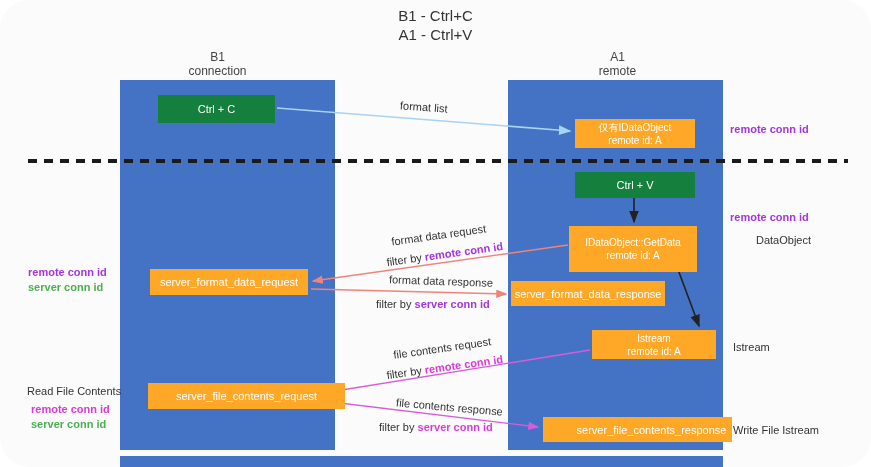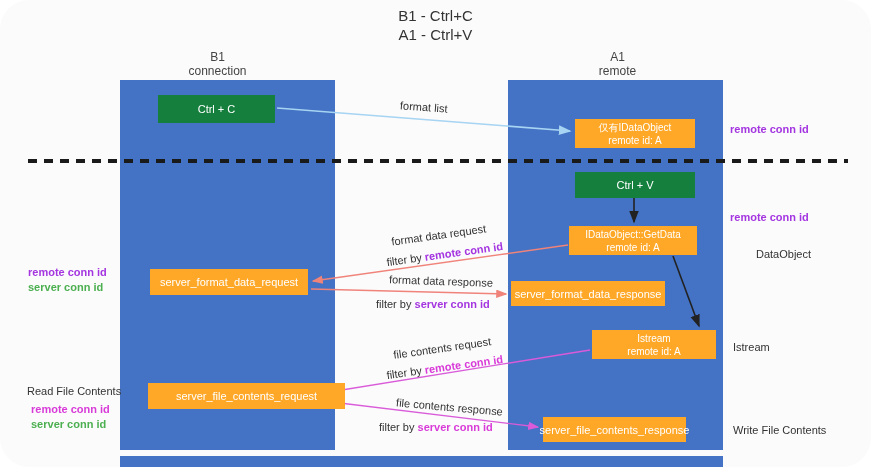--- a/index.html
+++ b/index.html
@@ -82,21 +82,21 @@
 
   <div class="node orange two-line" style="left:575px;top:119px;width:120px;height:29px;">
     <span>仅有IDataObject</span>
     <span>remote id: A</span>
   </div>
 
   <div class="node green" style="left:575px;top:172px;width:120px;height:26px;">
     <span>Ctrl + V</span>
   </div>
 
-  <div class="node orange two-line" style="left:569px;top:226px;width:128px;height:29px;">
+  <div class="node orange two-line" style="left:569px;top:226px;width:128px;height:46px;">
     <span>IDataObject::GetData</span>
     <span>remote id: A</span>
   </div>
 
   <div class="node orange" style="left:150px;top:269px;width:158px;height:26px;">
     <span>server_format_data_request</span>
   </div>
 
   <div class="node orange" style="left:511px;top:281px;width:154px;height:25px;">
     <span>server_format_data_response</span>
@@ -104,29 +104,29 @@
 
   <div class="node orange two-line" style="left:592px;top:330px;width:124px;height:29px;">
     <span>Istream</span>
     <span>remote id: A</span>
   </div>
 
   <div class="node orange" style="left:148px;top:383px;width:197px;height:26px;">
     <span>server_file_contents_request</span>
   </div>
 
-  <div class="node orange" style="left:543px;top:417px;width:143px;height:25px;">
+  <div class="node orange" style="left:543px;top:417px;width:161px;height:25px;padding-left:28px;">
     <span>server_file_contents_response</span>
   </div>
 
   <div class="lbl purple" style="left:730px;top:123px;">remote conn id</div>
   <div class="lbl purple" style="left:730px;top:211px;">remote conn id</div>
-  <div class="lbl" style="left:730px;top:248px;padding-left:26px;">DataObject</div>
+  <div class="lbl" style="left:730px;top:234px;padding-left:26px;">DataObject</div>
   <div class="lbl" style="left:733px;top:341px;">Istream</div>
-  <div class="lbl" style="left:733px;top:424px;">Write File Contents</div>
+  <div class="lbl" style="left:733px;top:424px;">Write File Istream</div>
 
   <div class="lbl purple" style="left:28px;top:266px;">remote conn id</div>
   <div class="lbl greentx" style="left:28px;top:281px;">server conn id</div>
   <div class="lbl" style="left:27px;top:385px;">Read File Contents</div>
   <div class="lbl magenta" style="left:31px;top:403px;">remote conn id</div>
   <div class="lbl greentx" style="left:31px;top:418px;">server conn id</div>
 
   <div class="lbl" style="left:400px;top:101px;transform:rotate(4deg);">format list</div>
 
   <div class="lbl" style="left:391px;top:229px;transform:rotate(-8deg);">format data request</div>

